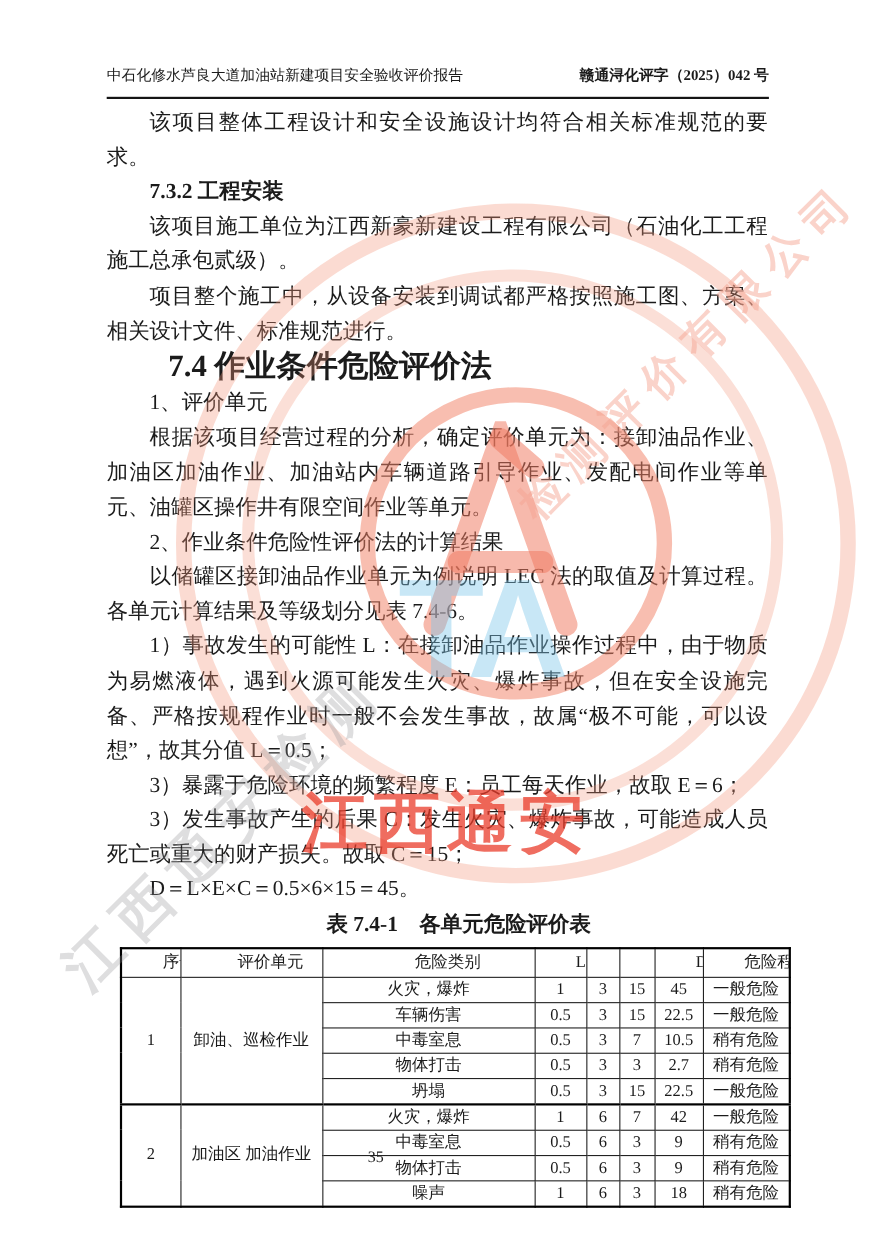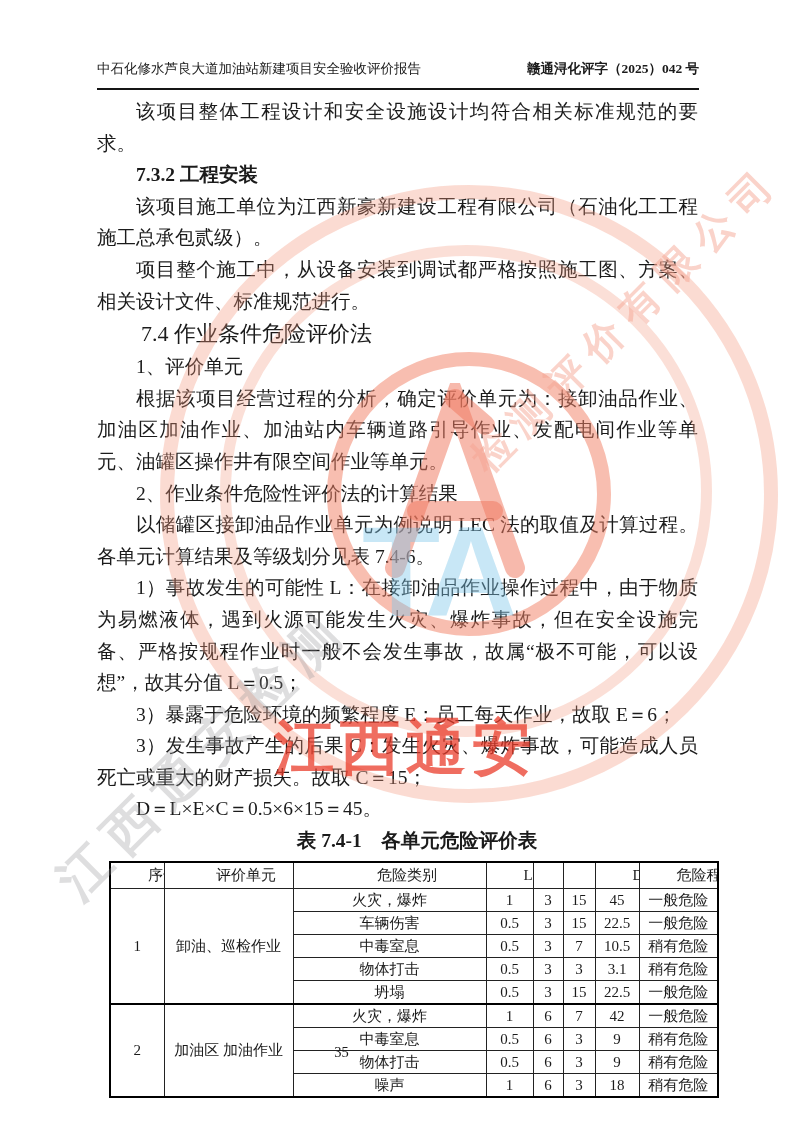--- a/index.html
+++ b/index.html
@@ -19,21 +19,21 @@
   .doc-header .hdr-right{font-weight:bold;}
   .hdr-rule{position:absolute;top:88px;left:97px;width:602px;border-top:2px solid #151515;}
 
   
   .content{
     position:absolute;top:96px;left:97px;width:601px;
     font-size:19.5px;line-height:31.6px;text-align:justify;
   }
   .content p{margin:0;text-indent:2em;}
   .h732{font-weight:bold;text-indent:0;margin:0;}
-  .h74{font-weight:normal;font-size:22px;line-height:34px;margin:12px 0 3px 0;text-indent:0;}
+  .h74{font-weight:bold;font-size:28px;line-height:34px;margin:12px 0 3px 0;text-indent:0;}
   .caption{font-weight:bold;text-align:center;text-indent:0;margin-top:5px;}
 
   
   table.risk{
     border-collapse:collapse;table-layout:fixed;
     width:608px;margin:4px 0 0 12px;
     font-size:15px;border:2px solid #000;
   }
   table.risk th,table.risk td{
     border:1px solid #222;text-align:center;vertical-align:middle;
@@ -151,21 +151,21 @@
           <td>3</td>
           <td>7</td>
           <td>10.5</td>
           <td>稍有危险</td>
         </tr>
         <tr>
           <td>物体打击</td>
           <td>0.5</td>
           <td>3</td>
           <td>3</td>
-          <td>3.1</td>
+          <td>2.7</td>
           <td>稍有危险</td>
         </tr>
         <tr>
           <td>坍塌</td>
           <td>0.5</td>
           <td>3</td>
           <td>15</td>
           <td>22.5</td>
           <td>一般危险</td>
         </tr>

